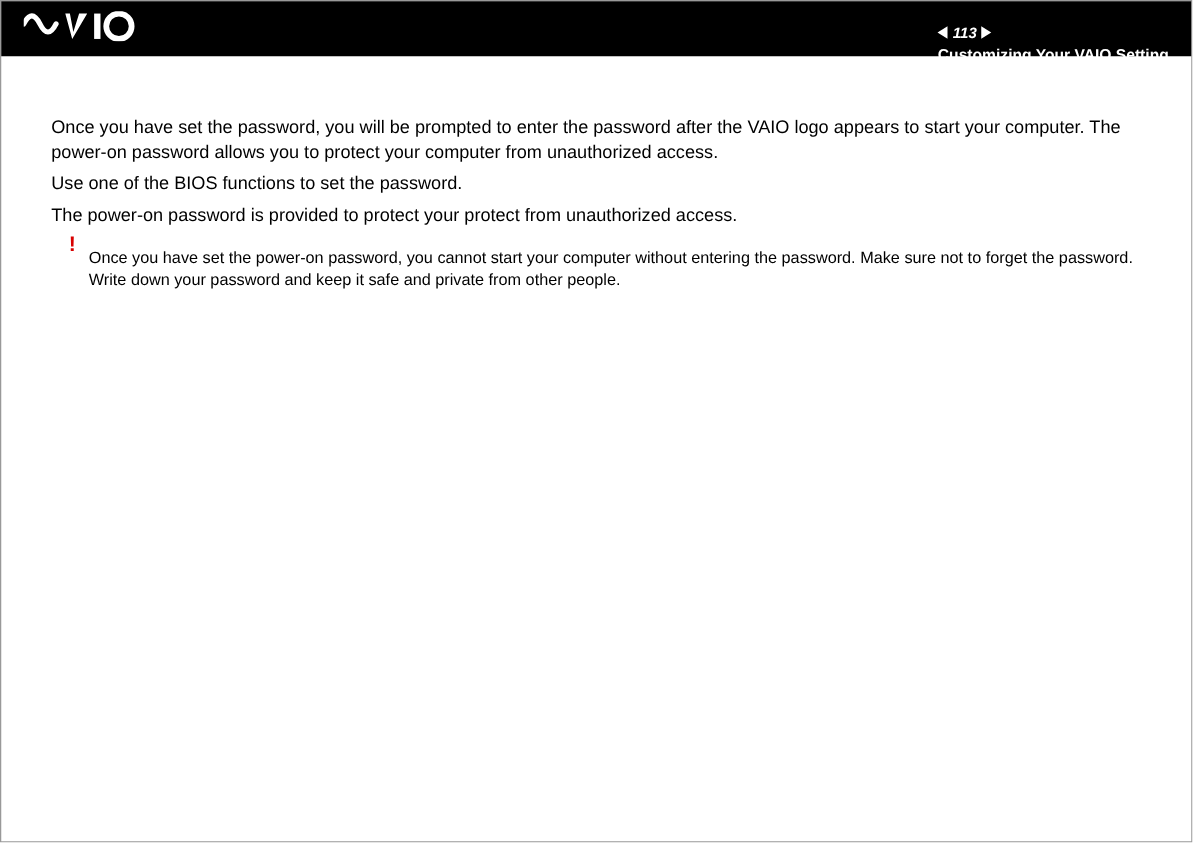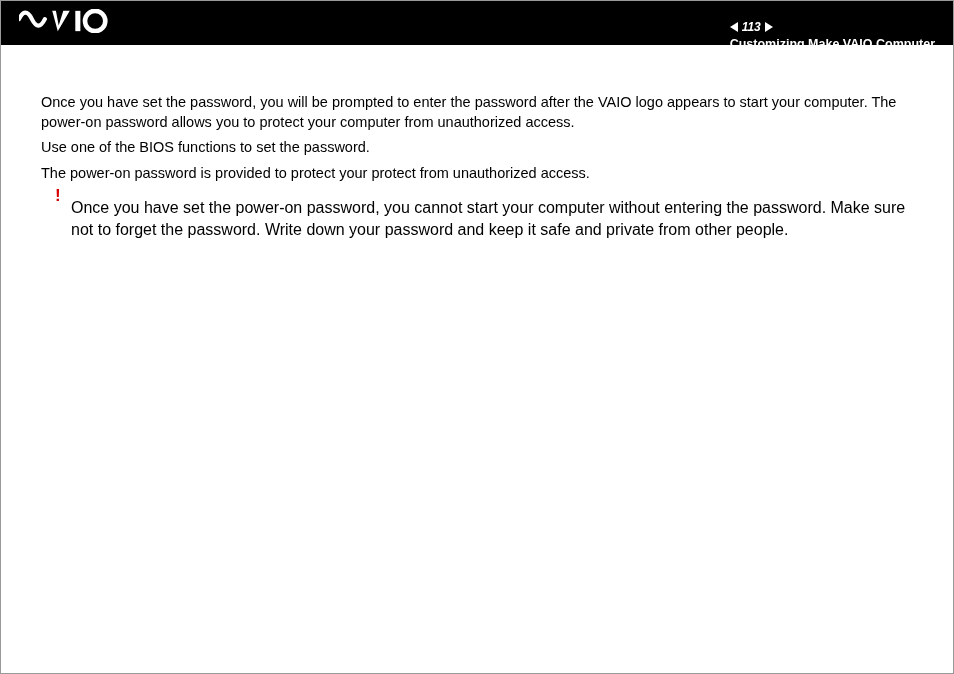--- a/index.html
+++ b/index.html
@@ -75,21 +75,21 @@
   }
   .warn-icon {
     position: absolute;
     left: 14px;
     top: -11px;
     color: #d80000;
     font-size: 17px;
     font-weight: bold;
   }
   p.warn-text {
-    font-size: 16px;
+    font-size: 13px;
     line-height: 1.35;
     margin-bottom: 14px;
     font-family: Arial, Helvetica, sans-serif;
     font-stretch: condensed;
   }
 </style>
 </head>
 <body>
 
 <div class="page">
@@ -101,21 +101,21 @@
         <rect x="122" y="2" width="11" height="44"></rect>
         <circle cx="165" cy="24" r="22" fill="none" stroke="#fff" stroke-width="10"></circle>
       </svg>
     </div>
     <div class="header-right">
       <div class="page-nav">
         <span class="tri tri-left"></span>
         <span>113</span>
         <span class="tri tri-right"></span>
       </div>
-      <div class="section-title">Customizing Make VAIO Computer</div>
+      <div class="section-title">Customizing Your VAIO Setting</div>
     </div>
   </div>
 
   <div class="content">
     <p class="body-text">Once you have set the password, you will be prompted to enter the password after the VAIO logo appears to start your computer. The power-on password allows you to protect your computer from unauthorized access.</p>
     <p class="body-text">Use one of the BIOS functions to set the password.</p>
 
     <p class="body-text">The power-on password is provided to protect your protect from unauthorized access.</p>
 
     <div class="warn-block">

